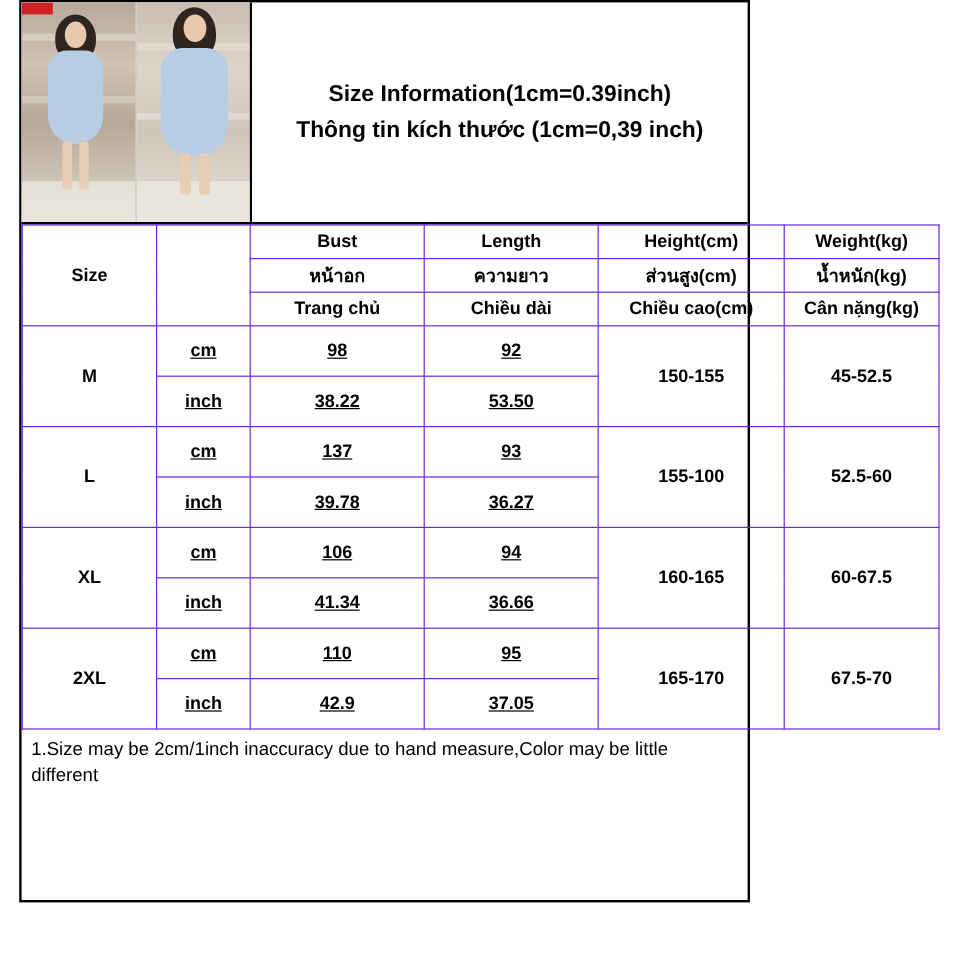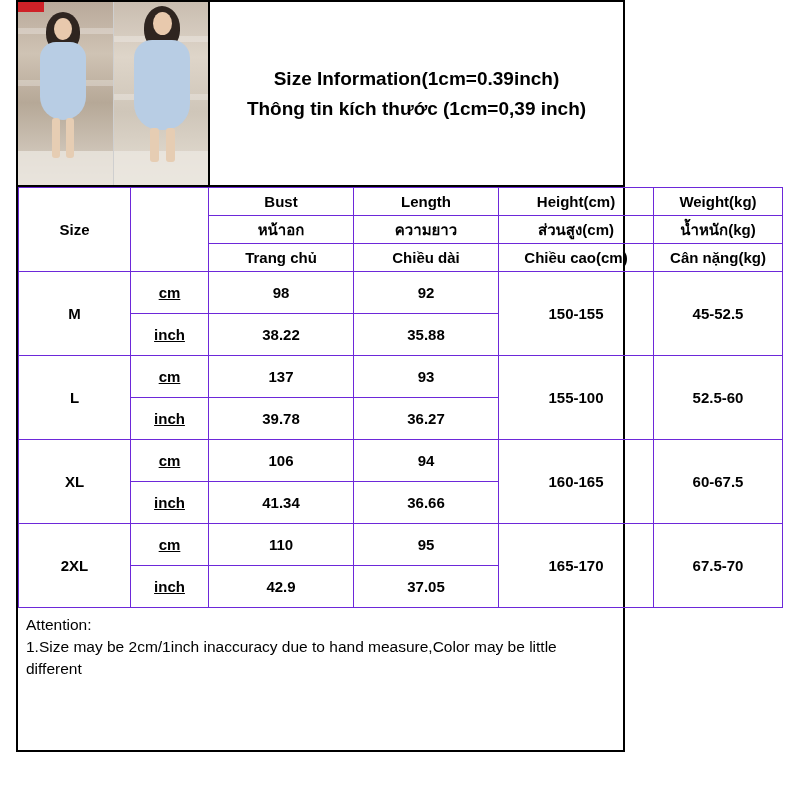--- a/index.html
+++ b/index.html
@@ -134,21 +134,21 @@
   }
   .col-size { width: 112px; }
   .col-unit { width: 78px; }
   .col-bust { width: 145px; }
   .col-len  { width: 145px; }
   .col-hei  { width: 155px; }
   .col-wei  { width: 129px; }
   td.size-label { font-size: 22px; font-weight: bold; }
   td.size-word { font-size: 26px; font-weight: bold; }
   td.unit-cell { font-size: 15px; font-weight: bold; text-decoration: underline; }
-  td.val-cell { font-size: 16px; font-weight: bold; }
+  td.val-cell { font-size: 16px; font-weight: bold; text-decoration: underline; }
   td.range-cell { font-size: 16px; font-weight: bold; }
 
   
   .attention {
     flex: 1;
     padding: 6px 8px 4px 8px;
     box-sizing: border-box;
     font-size: 15.5px;
     line-height: 1.42;
     text-align: left;
@@ -226,21 +226,21 @@
           <td class="size-label" rowspan="2">M</td>
           <td class="unit-cell" style="height:42px">cm</td>
           <td class="val-cell">98</td>
           <td class="val-cell">92</td>
           <td class="range-cell" rowspan="2">150-155</td>
           <td class="range-cell" rowspan="2">45-52.5</td>
         </tr>
         <tr>
           <td class="unit-cell" style="height:42px">inch</td>
           <td class="val-cell">38.22</td>
-          <td class="val-cell">35.88</td>
+          <td class="val-cell">53.50</td>
         </tr>
 
         <tr>
           <td class="size-label" rowspan="2">L</td>
           <td class="unit-cell" style="height:42px">cm</td>
           <td class="val-cell">137</td>
           <td class="val-cell">93</td>
           <td class="range-cell" rowspan="2">155-100</td>
           <td class="range-cell" rowspan="2">52.5-60</td>
         </tr>
@@ -274,18 +274,17 @@
         </tr>
         <tr>
           <td class="unit-cell" style="height:42px">inch</td>
           <td class="val-cell">42.9</td>
           <td class="val-cell">37.05</td>
         </tr>
       </tbody>
     </table>
 
     <div class="attention">
-      <div>Attention:</div>
       <div>1.Size may be 2cm/1inch inaccuracy due to hand measure,Color may be little different</div>
     </div>
 
   </div>
 </div>
 
 </body></html>

